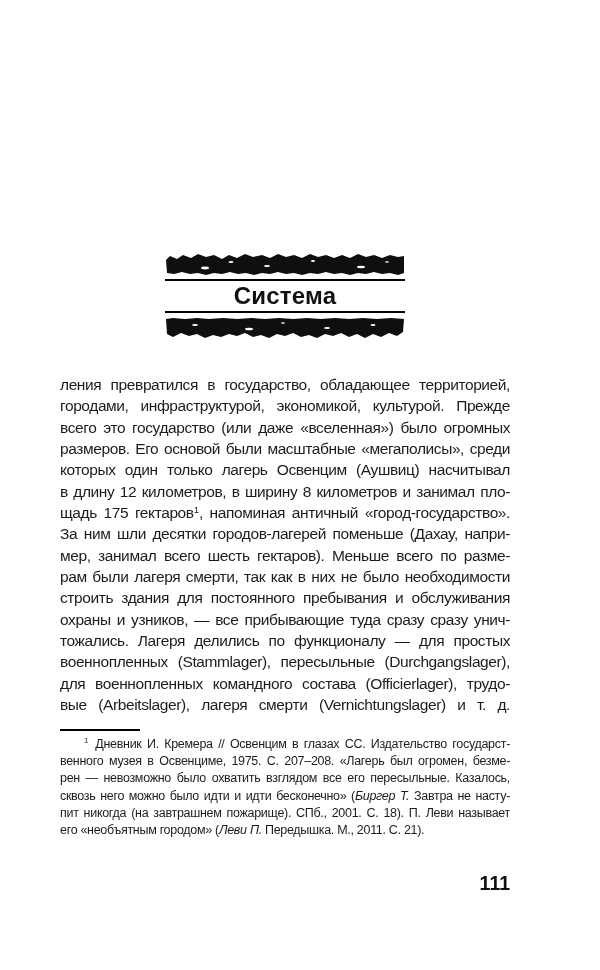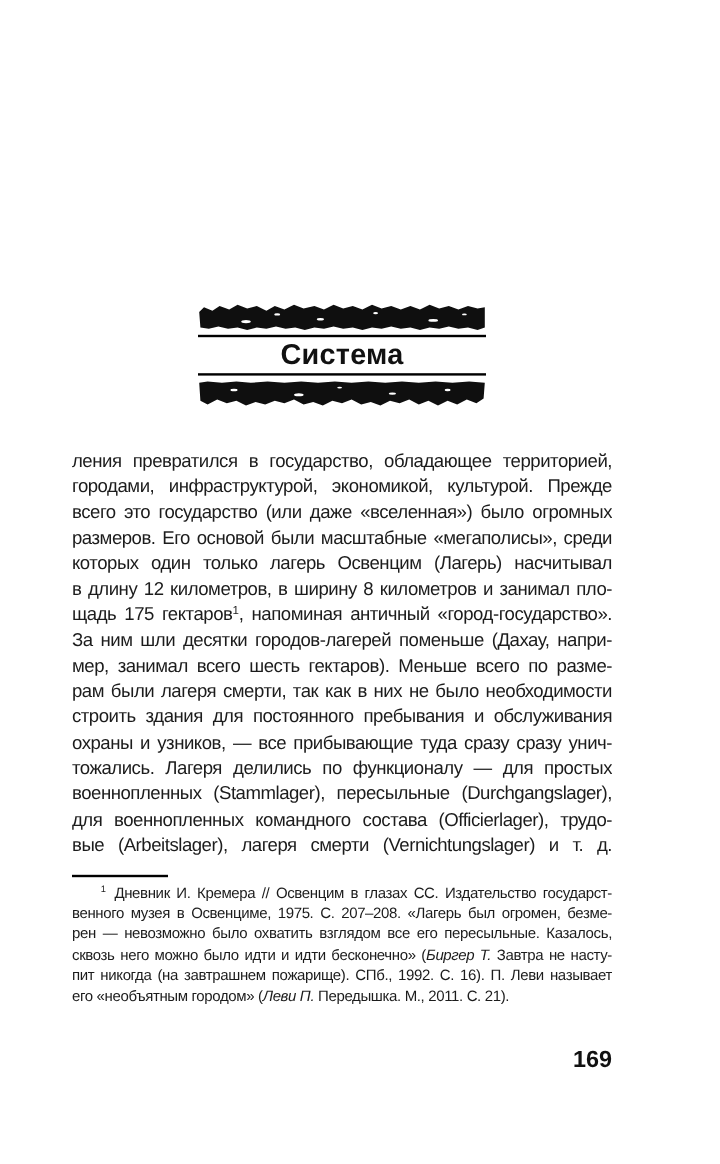--- a/index.html
+++ b/index.html
@@ -108,41 +108,41 @@
         <ellipse cx="162" cy="12" rx="3" ry="1" fill="#fff"></ellipse>
         <ellipse cx="208" cy="9" rx="2.5" ry="1" fill="#fff"></ellipse>
       </svg>
     </header>
 
     <main class="body-text">
         <div class="tline"><span>ления превратился в государство, обладающее территорией,</span></div>
         <div class="tline"><span>городами, инфраструктурой, экономикой, культурой. Прежде</span></div>
         <div class="tline"><span>всего это государство (или даже «вселенная») было огромных</span></div>
         <div class="tline"><span>размеров. Его основой были масштабные «мегаполисы», среди</span></div>
-        <div class="tline"><span>которых один только лагерь Освенцим (Лагерь) насчитывал</span></div>
+        <div class="tline"><span>которых один только лагерь Освенцим (Аушвиц) насчитывал</span></div>
         <div class="tline"><span>в длину 12 километров, в ширину 8 километров и занимал пло-</span></div>
         <div class="tline"><span>щадь 175 гектаров</span><sup>1</sup><span>, напоминая античный «город-государство».</span></div>
         <div class="tline"><span>За ним шли десятки городов-лагерей поменьше (Дахау, напри-</span></div>
         <div class="tline"><span>мер, занимал всего шесть гектаров). Меньше всего по разме-</span></div>
         <div class="tline"><span>рам были лагеря смерти, так как в них не было необходимости</span></div>
         <div class="tline"><span>строить здания для постоянного пребывания и обслуживания</span></div>
         <div class="tline"><span>охраны и узников, — все прибывающие туда сразу сразу унич-</span></div>
         <div class="tline"><span>тожались. Лагеря делились по функционалу — для простых</span></div>
         <div class="tline"><span>военнопленных (Stammlager), пересыльные (Durchgangslager),</span></div>
         <div class="tline"><span>для военнопленных командного состава (Officierlager), трудо-</span></div>
         <div class="tline"><span>вые (Arbeitslager), лагеря смерти (Vernichtungslager) и т. д.</span></div>
       </main>
 
     <footer class="footnote">
       <div class="footnote-divider"></div>
       <div class="footnote-lines">
           <div class="tline indent"><sup>1</sup><span>Дневник И. Кремера // Освенцим в глазах СС. Издательство государст-</span></div>
           <div class="tline"><span>венного музея в Освенциме, 1975. С. 207–208. «Лагерь был огромен, безме-</span></div>
           <div class="tline"><span>рен — невозможно было охватить взглядом все его пересыльные. Казалось,</span></div>
           <div class="tline"><span>сквозь него можно было идти и идти бесконечно» (</span><em>Биргер Т.</em><span> Завтра не насту-</span></div>
-          <div class="tline"><span>пит никогда (на завтрашнем пожарище). СПб., 1992. С. 16). П. Леви называет</span></div>
+          <div class="tline"><span>пит никогда (на завтрашнем пожарище). СПб., 2001. С. 18). П. Леви называет</span></div>
           <div class="tline last"><span>его «необъятным городом» (</span><em>Леви П.</em><span> Передышка. М., 2011. С. 21).</span></div>
         </div>
     </footer>
 
   </div>
-  <div class="page-number">169</div>
+  <div class="page-number">111</div>
 </div>
 
 </body></html>

